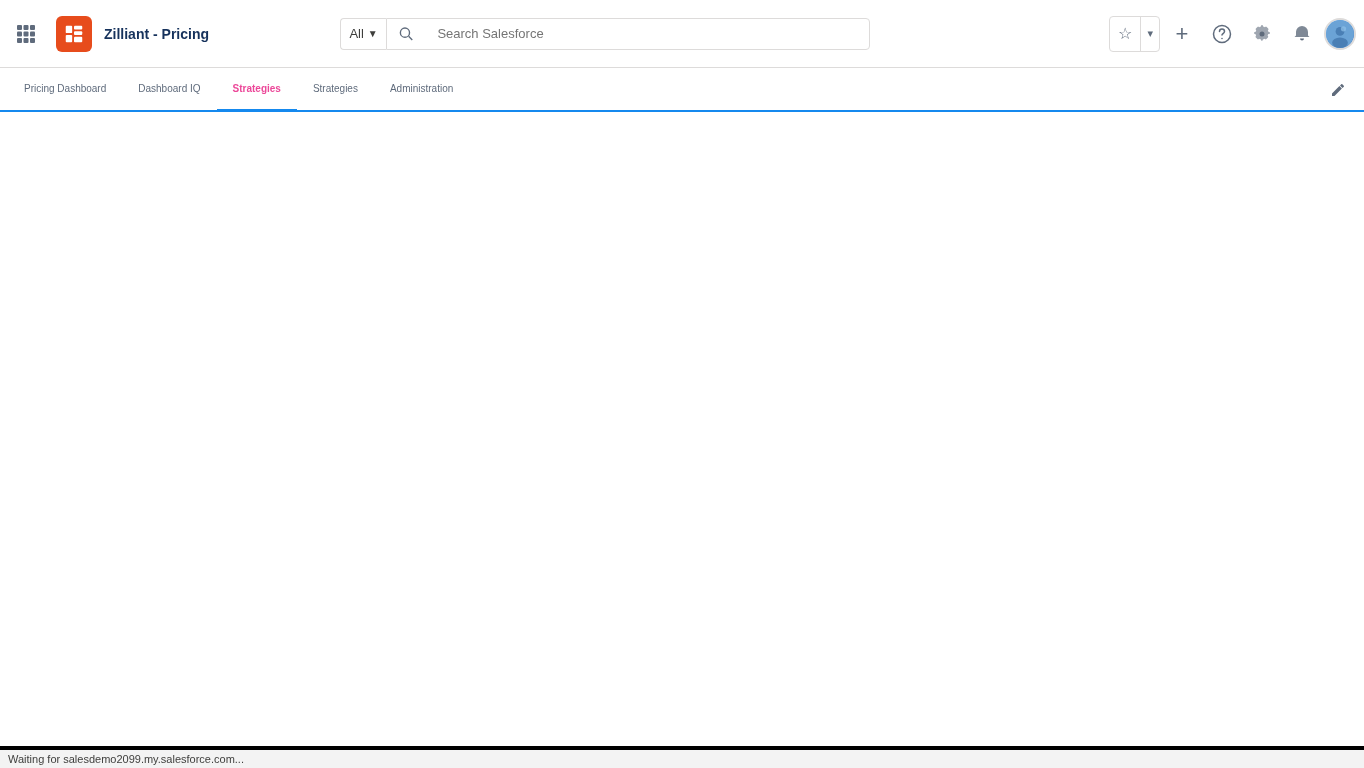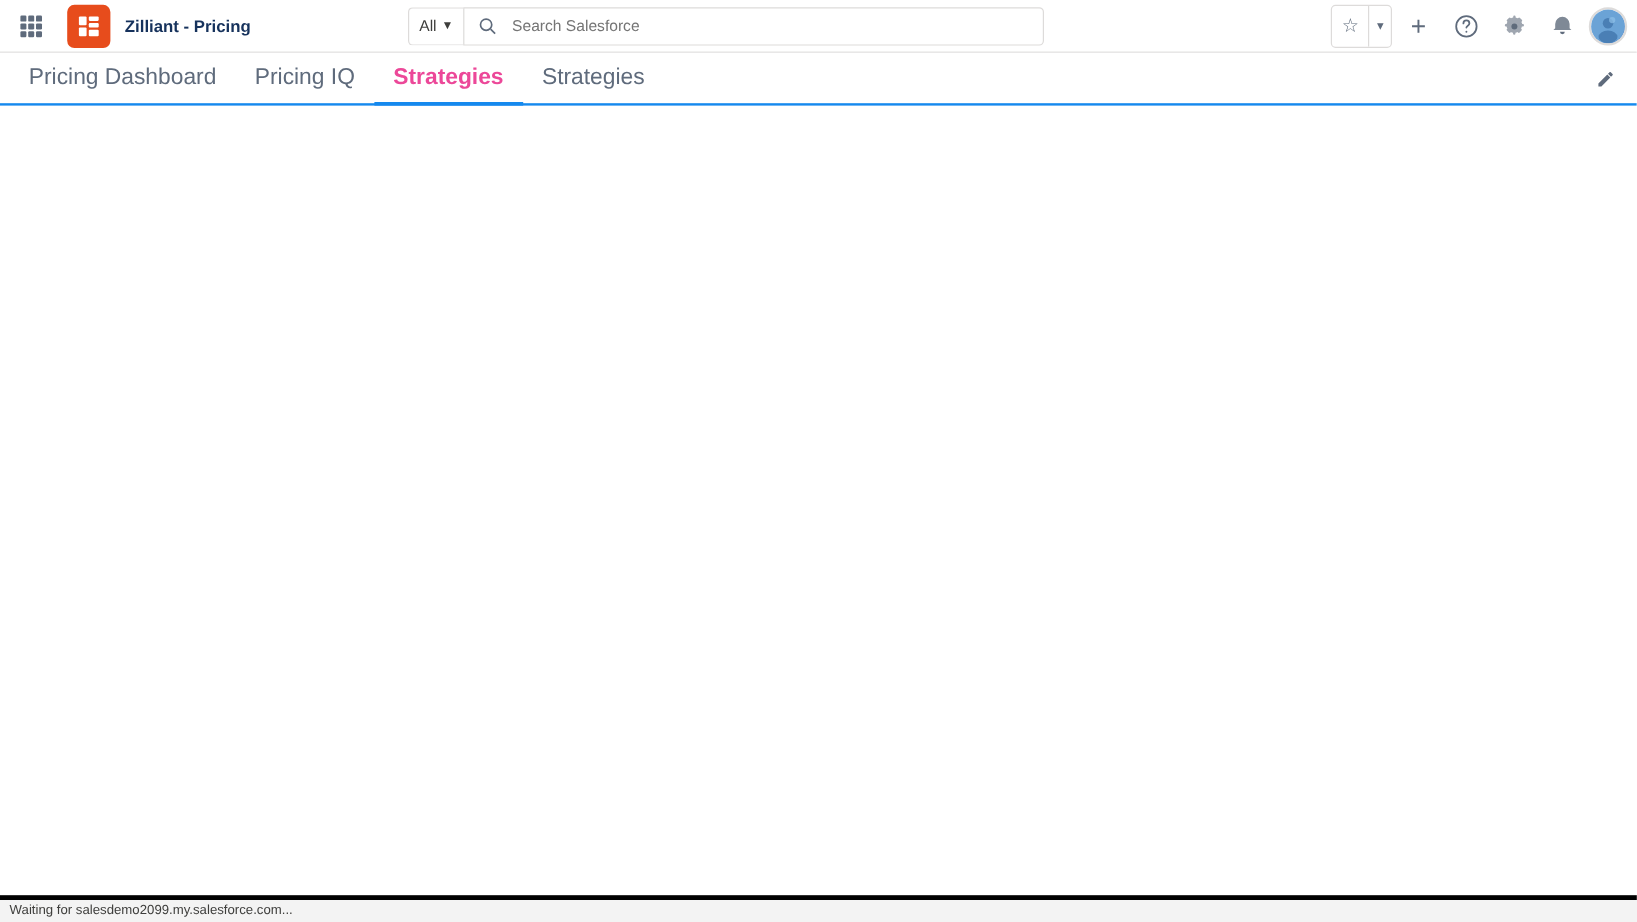--- a/index.html
+++ b/index.html
@@ -2,21 +2,21 @@
 <html><head>
   <meta charset="utf-8">
   <style>
     * { margin: 0; padding: 0; box-sizing: border-box; }
     body { font-family: 'Salesforce Sans', Arial, sans-serif; background: #fff; width: 1364px; height: 768px; overflow: hidden; }
 
     
     .top-bar {
       display: flex;
       align-items: center;
-      height: 44px;
+      height: 68px;
       background: #fff;
       border-bottom: 1px solid #dddbda;
       padding: 0 8px;
       gap: 8px;
     }
 
     .app-launcher-icon {
       display: flex;
       align-items: center;
       justify-content: center;
@@ -74,21 +74,21 @@
     }
 
     .search-input-wrap {
       display: flex;
       align-items: center;
       flex: 1;
       height: 32px;
       border: 1px solid #dddbda;
       border-radius: 0 4px 4px 0;
       padding: 0 12px;
-      gap: 13px;
+      gap: 24px;
       background: #fff;
     }
     .search-input-wrap input {
       border: none;
       outline: none;
       font-size: 13px;
       color: #3e3e3c;
       width: 100%;
       background: transparent;
     }
@@ -169,21 +169,21 @@
       background: #fff;
       border-bottom: 2px solid #1589ee;
       padding: 0 8px;
       position: relative;
     }
 
     .nav-tab {
       display: flex;
       align-items: center;
       padding: 0 16px;
-      font-size: 19px;
+      font-size: 10px;
       color: #5f6b7c;
       cursor: pointer;
       white-space: nowrap;
       position: relative;
       text-decoration: none;
       border-bottom: 3px solid transparent;
       margin-bottom: -2px;
     }
     .nav-tab.active {
       color: #ec4899;
@@ -310,27 +310,30 @@
       </div>
     </div>
   </div>
 </div>
 
 <div class="nav-tabs-bar">
   <div class="nav-tab">
     <span>Pricing Dashboard</span>
   </div>
   <div class="nav-tab">
-    <span>Pricing IQ</span>
+    <span>Dashboard IQ</span>
   </div>
   <div class="nav-tab active">
     <span>Strategies</span>
   </div>
   <div class="nav-tab">
     <span>Strategies</span>
+  </div>
+  <div class="nav-tab">
+    <span>Administration</span>
   </div>
 
   <div class="nav-tab-edit">
     <svg width="18" height="18" viewBox="0 0 18 18" fill="#5f6b7c">
       <path d="M2 13.5V16h2.5l7.4-7.4-2.5-2.5L2 13.5zm11.8-6.8c.3-.3.3-.7 0-1L12.3 4.2c-.3-.3-.7-.3-1 0l-1.3 1.3 2.5 2.5 1.3-1.3z"></path>
     </svg>
   </div>
 </div>
 
 <div class="main-content">

